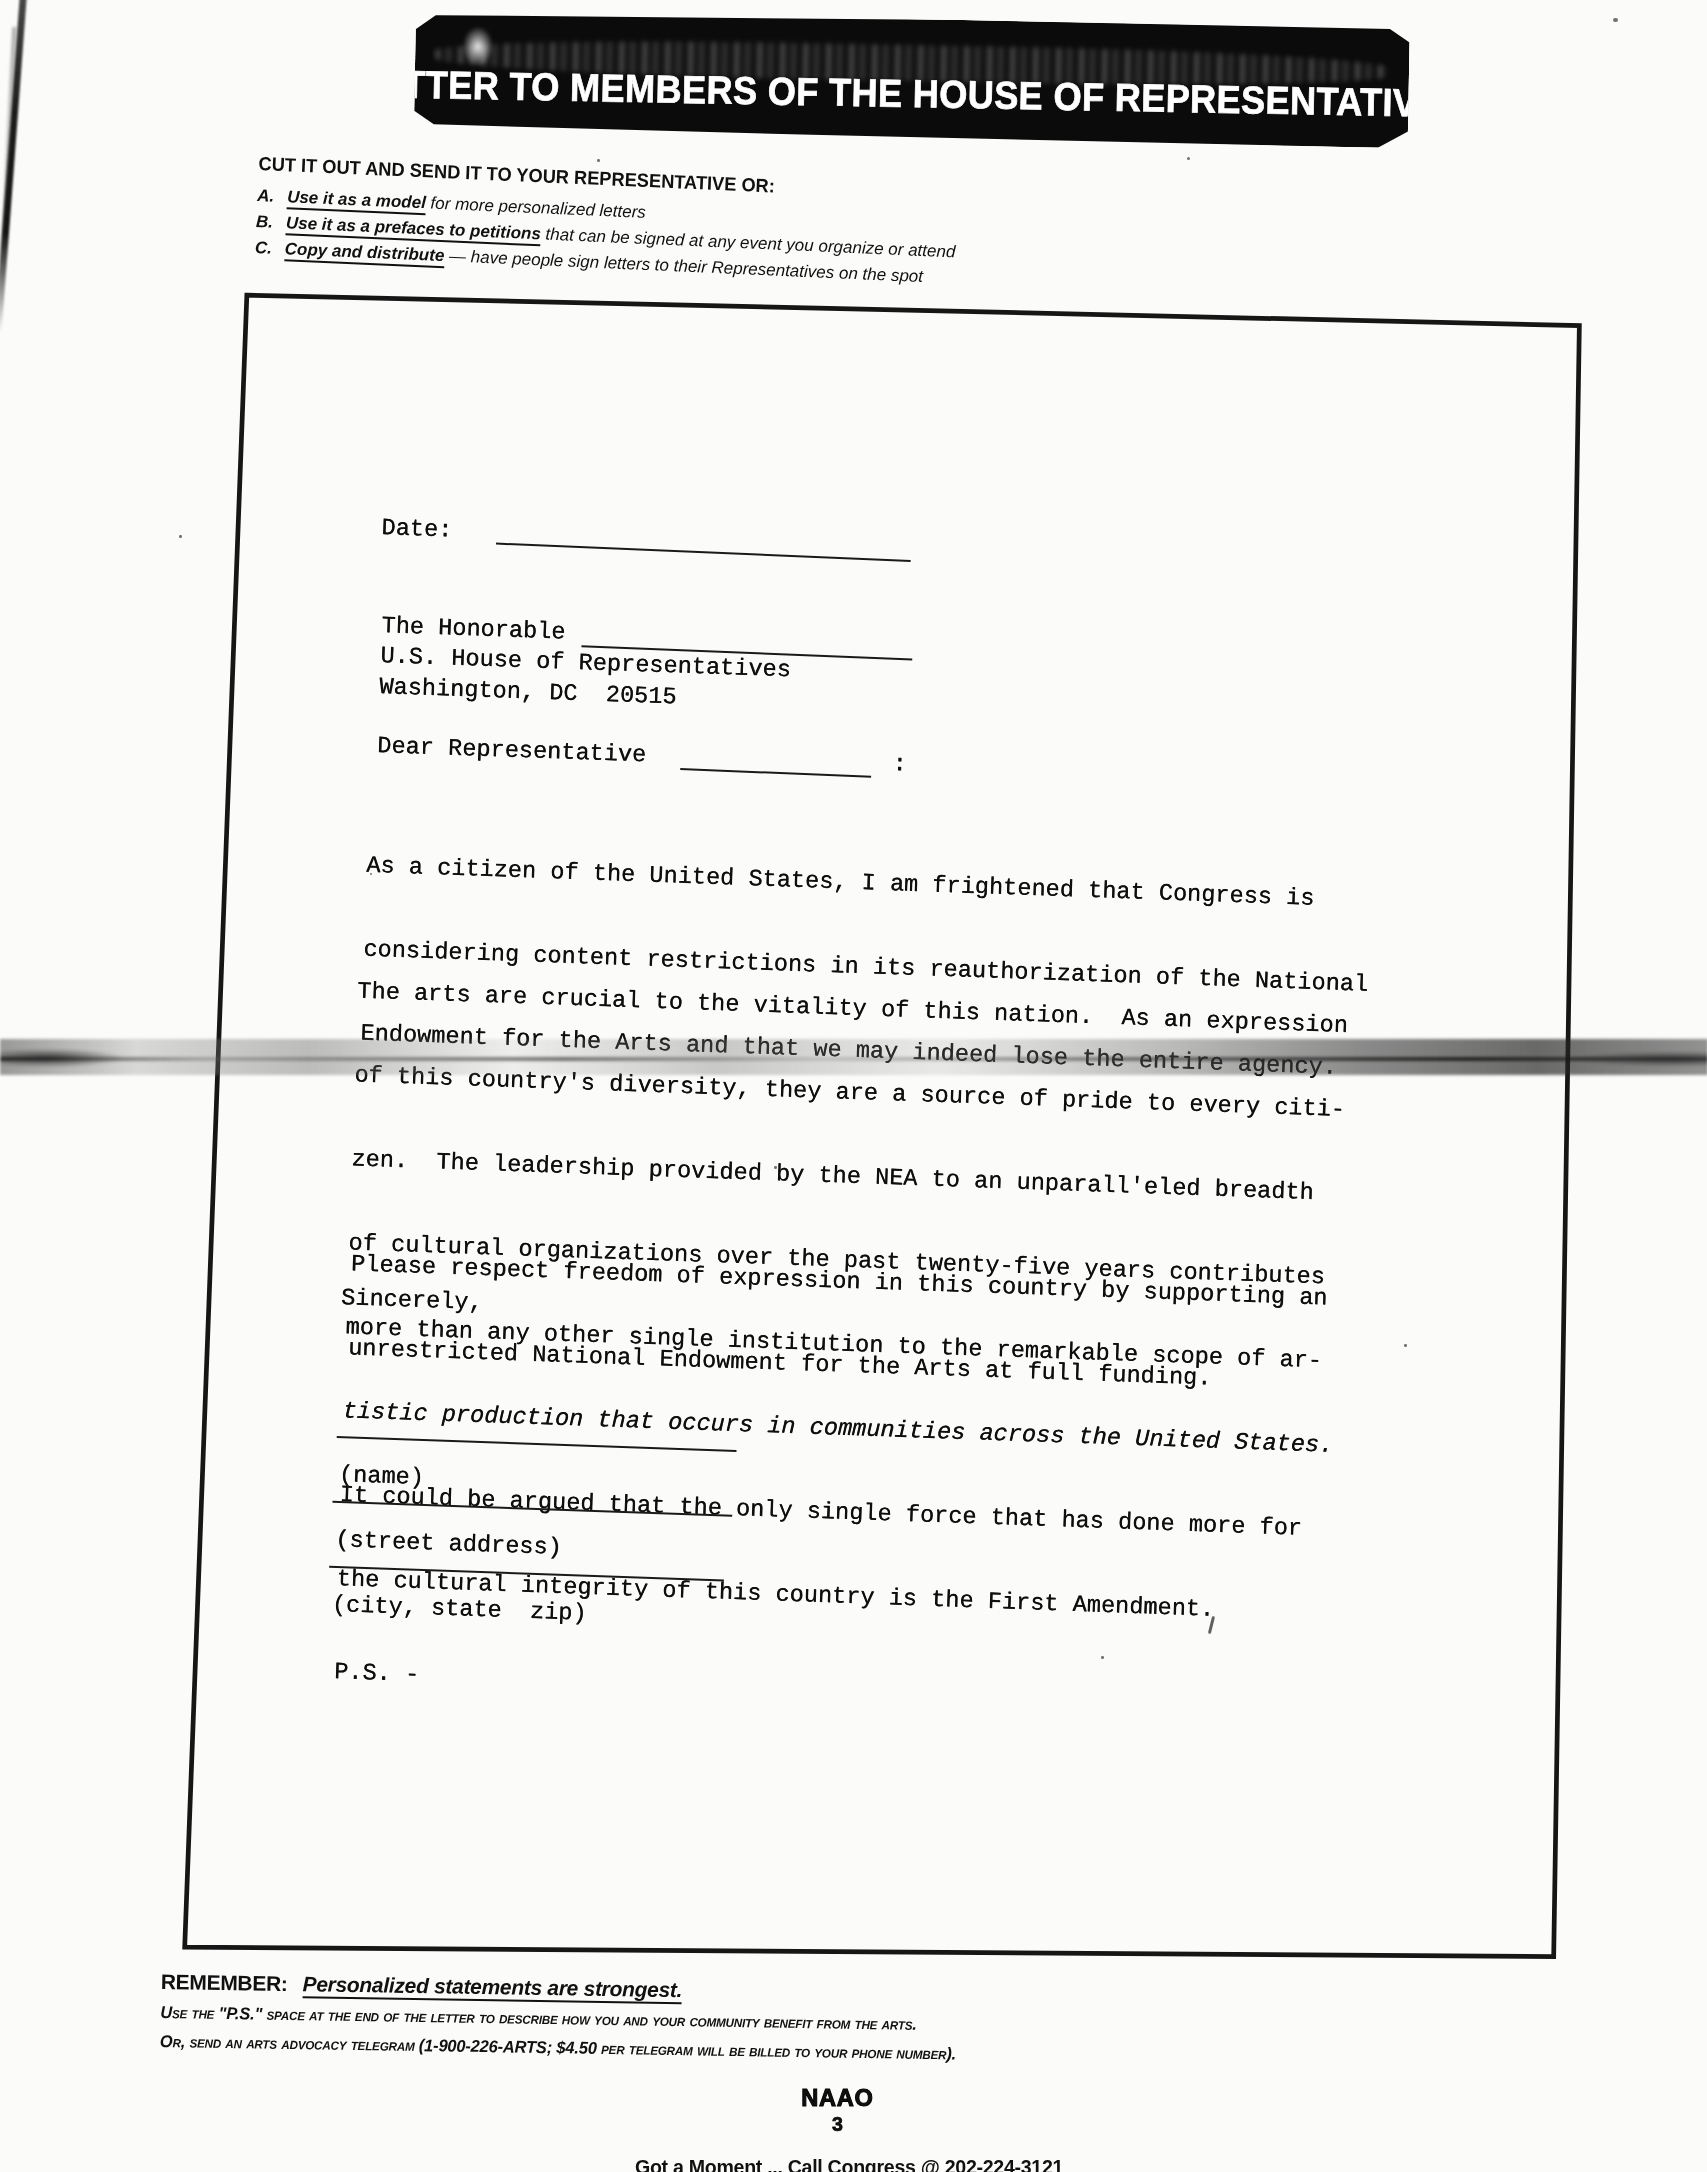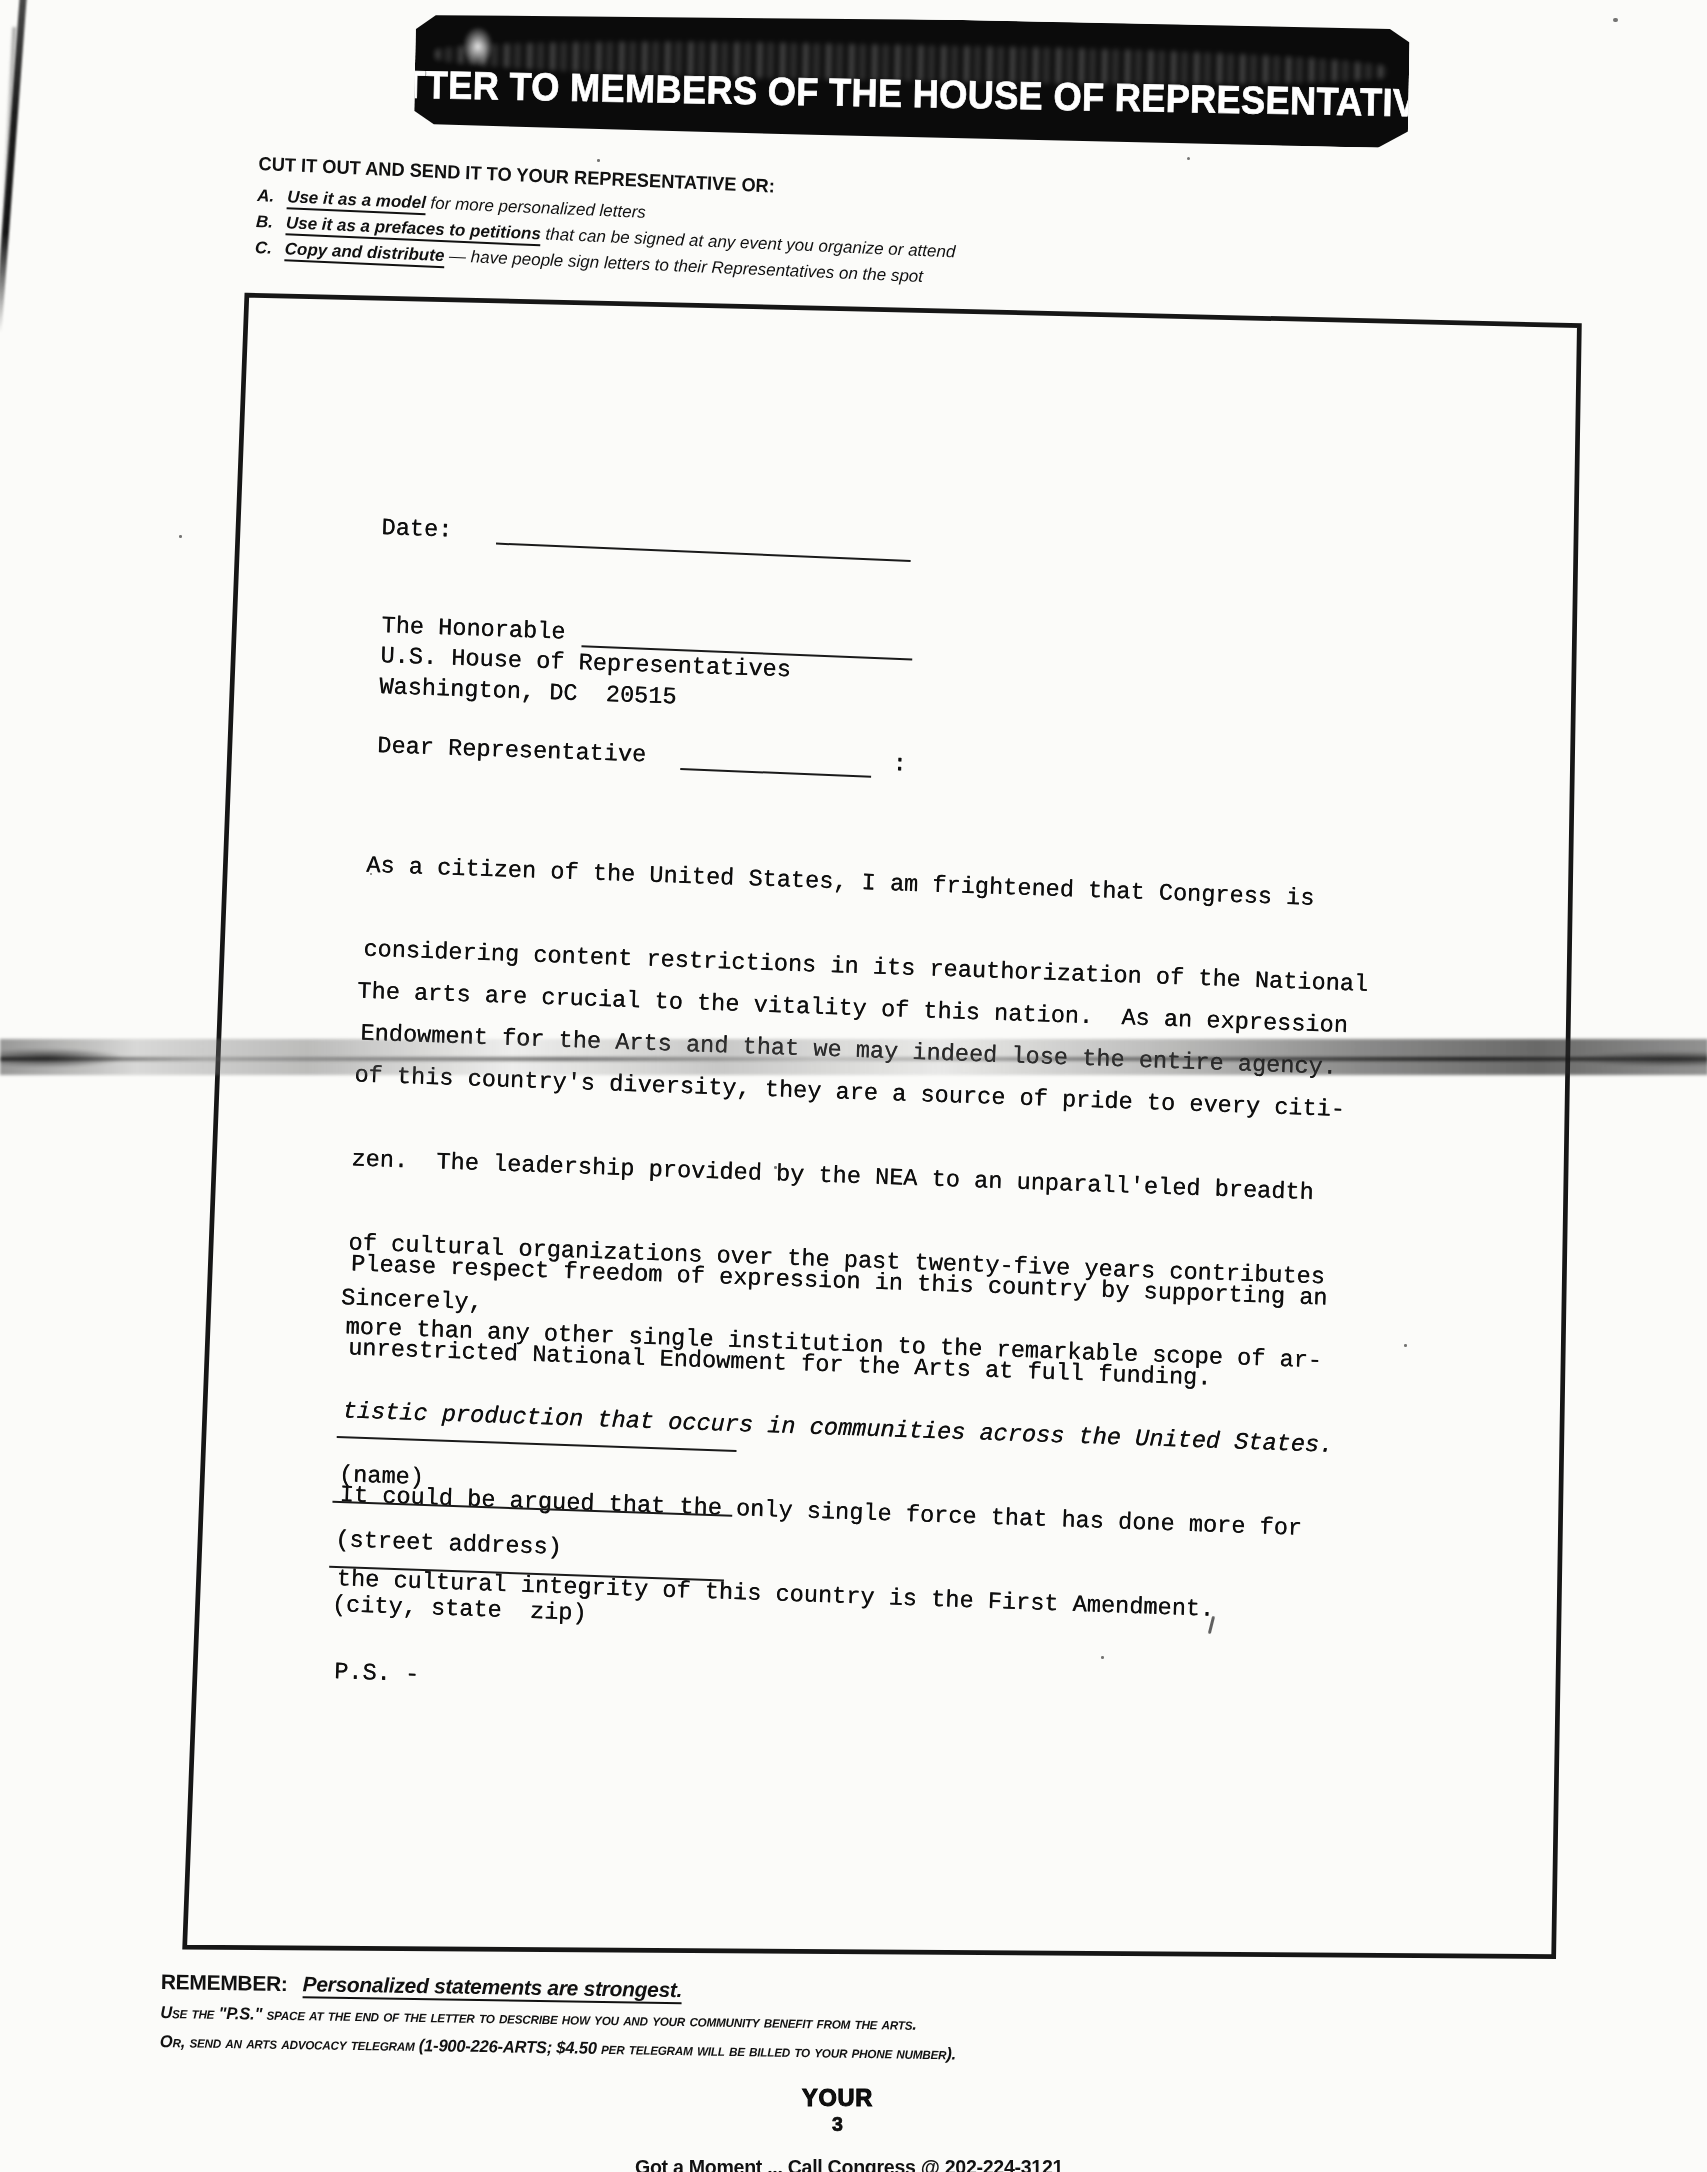--- a/index.html
+++ b/index.html
@@ -193,21 +193,21 @@
 
   <div class="footer">
     <div class="remember-row">
       <span class="remember-label">REMEMBER:</span><span class="remember-emphasis">Personalized statements are strongest.</span>
     </div>
     <div class="tip-line">Use the "P.S." space at the end of the letter to describe how you and your community benefit from the arts.</div>
     <div class="tip-line">Or, send an arts advocacy telegram (1-900-226-ARTS; $4.50 per telegram will be billed to your phone number).</div>
   </div>
 
   <div class="naao-block">
-    <div class="naao-org">YOUR</div>
+    <div class="naao-org">NAAO</div>
     <div class="naao-page">3</div>
     <div class="naao-tagline">Got a Moment ... Call Congress @ 202-224-3121</div>
   </div>
 
   <div class="speck" style="left:1187px;top:157px;width:3.4px;height:3.4px"></div>
   <div class="speck" style="left:1613px;top:17.6px;width:4.7px;height:4.7px"></div>
   <div class="speck" style="left:597px;top:159px;width:2.7px;height:2.7px"></div>
   <div class="speck" style="left:179px;top:535px;width:2.7px;height:2.7px"></div>
   <div class="speck" style="left:774px;top:1166px;width:2.7px;height:2.7px"></div>
   <div class="speck" style="left:1404px;top:1344px;width:2.7px;height:2.7px"></div>

